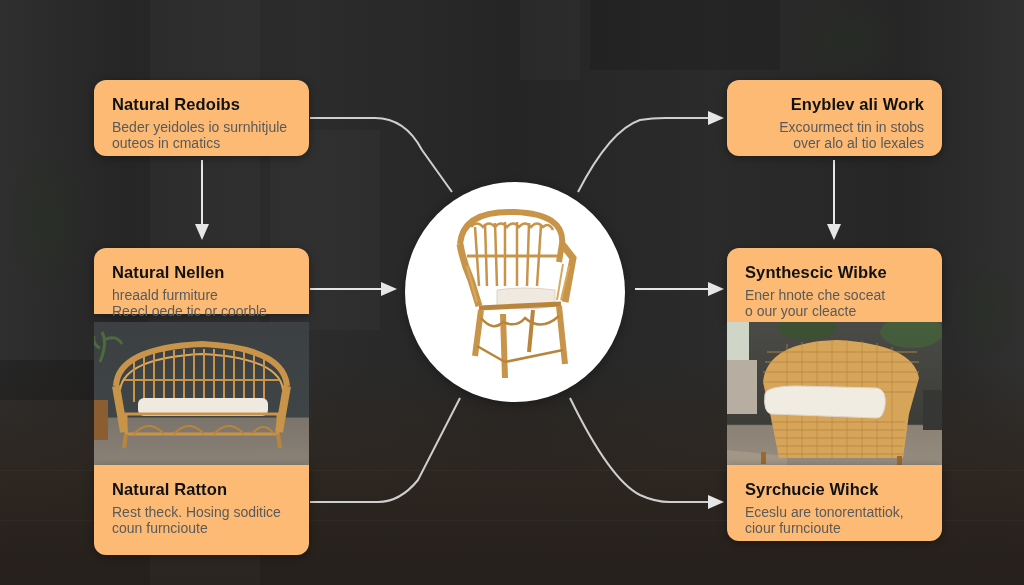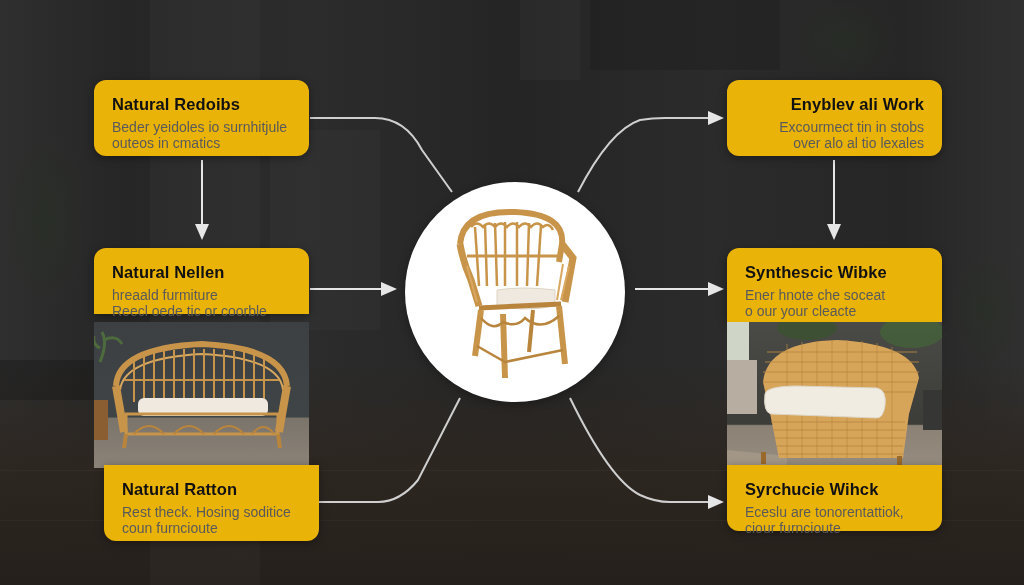--- a/index.html
+++ b/index.html
@@ -17,21 +17,21 @@
       linear-gradient(90deg, #2f2f2f 0%, #262626 12%, #2c2c2c 30%, #252525 50%, #2b2b2b 70%, #262626 88%, #303030 100%);
   }
   .bg .panel { position: absolute; background: rgba(255,255,255,0.025); }
   .bg .wall-line { position: absolute; background: rgba(0,0,0,0.18); }
   .bg .plant { position: absolute; border-radius: 50% 50% 10% 10%; background: radial-gradient(ellipse at center, rgba(40,48,36,0.55), rgba(40,48,36,0) 70%); }
   .bg .floor-line { position: absolute; left: 0; right: 0; height: 1px; background: rgba(255,255,255,0.03); }
 
   
   .card {
     position: absolute;
-    background: #eab308;
+    background: #fdba74;
     border-radius: 12px;
     padding: 12px 18px 10px 18px;
     box-shadow: 0 2px 8px rgba(0,0,0,0.35);
   }
   .card .title {
     font-weight: 700;
     font-size: 16.5px;
     color: #111;
     letter-spacing: 0.1px;
     line-height: 20px;
@@ -154,21 +154,21 @@
     <path d="M22,64 L30,110" stroke="#c8944a" stroke-width="8" fill="none"></path>
     <path d="M193,64 L185,110" stroke="#c8944a" stroke-width="8" fill="none"></path>
 
     <rect x="32" y="92" width="152" height="20" fill="none" stroke="#c8944a" stroke-width="3"></rect>
     <path d="M40,112 Q55,96 70,112 M80,112 Q95,96 110,112 M120,112 Q135,96 150,112 M158,112 Q170,98 180,112" stroke="#b9853d" stroke-width="2" fill="none"></path>
     <line x1="32" y1="112" x2="30" y2="126" stroke="#b9853d" stroke-width="4"></line>
     <line x1="184" y1="112" x2="186" y2="126" stroke="#b9853d" stroke-width="4"></line>
   </svg>
 </div>
 
-<div class="card with-img-top" style="left:104px;top:465px;width:215px;height:76px;">
+<div class="card with-img-top" style="left:94px;top:465px;width:215px;height:90px;">
   <div class="title">Natural Ratton</div>
   <div class="desc">
     <div>Rest theck. Hosing soditice</div>
     <div>coun furncioute</div>
   </div>
 </div>
 
 <div class="hub">
   <svg width="220" height="220" viewBox="0 0 220 220">
 
@@ -259,19 +259,19 @@
         <line x1="165" y1="25" x2="165" y2="136"></line>
     </g>
 
     <path d="M38,72 Q40,64 70,64 L150,66 Q160,68 158,84 Q156,96 150,96 L44,92 Q36,90 38,72 Z" fill="#f1ece2" stroke="#ddd5c6" stroke-width="1"></path>
 
     <rect x="34" y="130" width="5" height="12" fill="#9a6a2c"></rect>
     <rect x="170" y="134" width="5" height="10" fill="#9a6a2c"></rect>
   </svg>
 </div>
 
-<div class="card with-img-top" style="left:727px;top:465px;width:215px;height:66px;">
+<div class="card with-img-top" style="left:727px;top:465px;width:215px;height:76px;">
   <div class="title">Syrchucie Wihck</div>
   <div class="desc">
     <div>Eceslu are tonorentattiok,</div>
     <div>ciour furncioute</div>
   </div>
 </div>
 
 </body></html>

